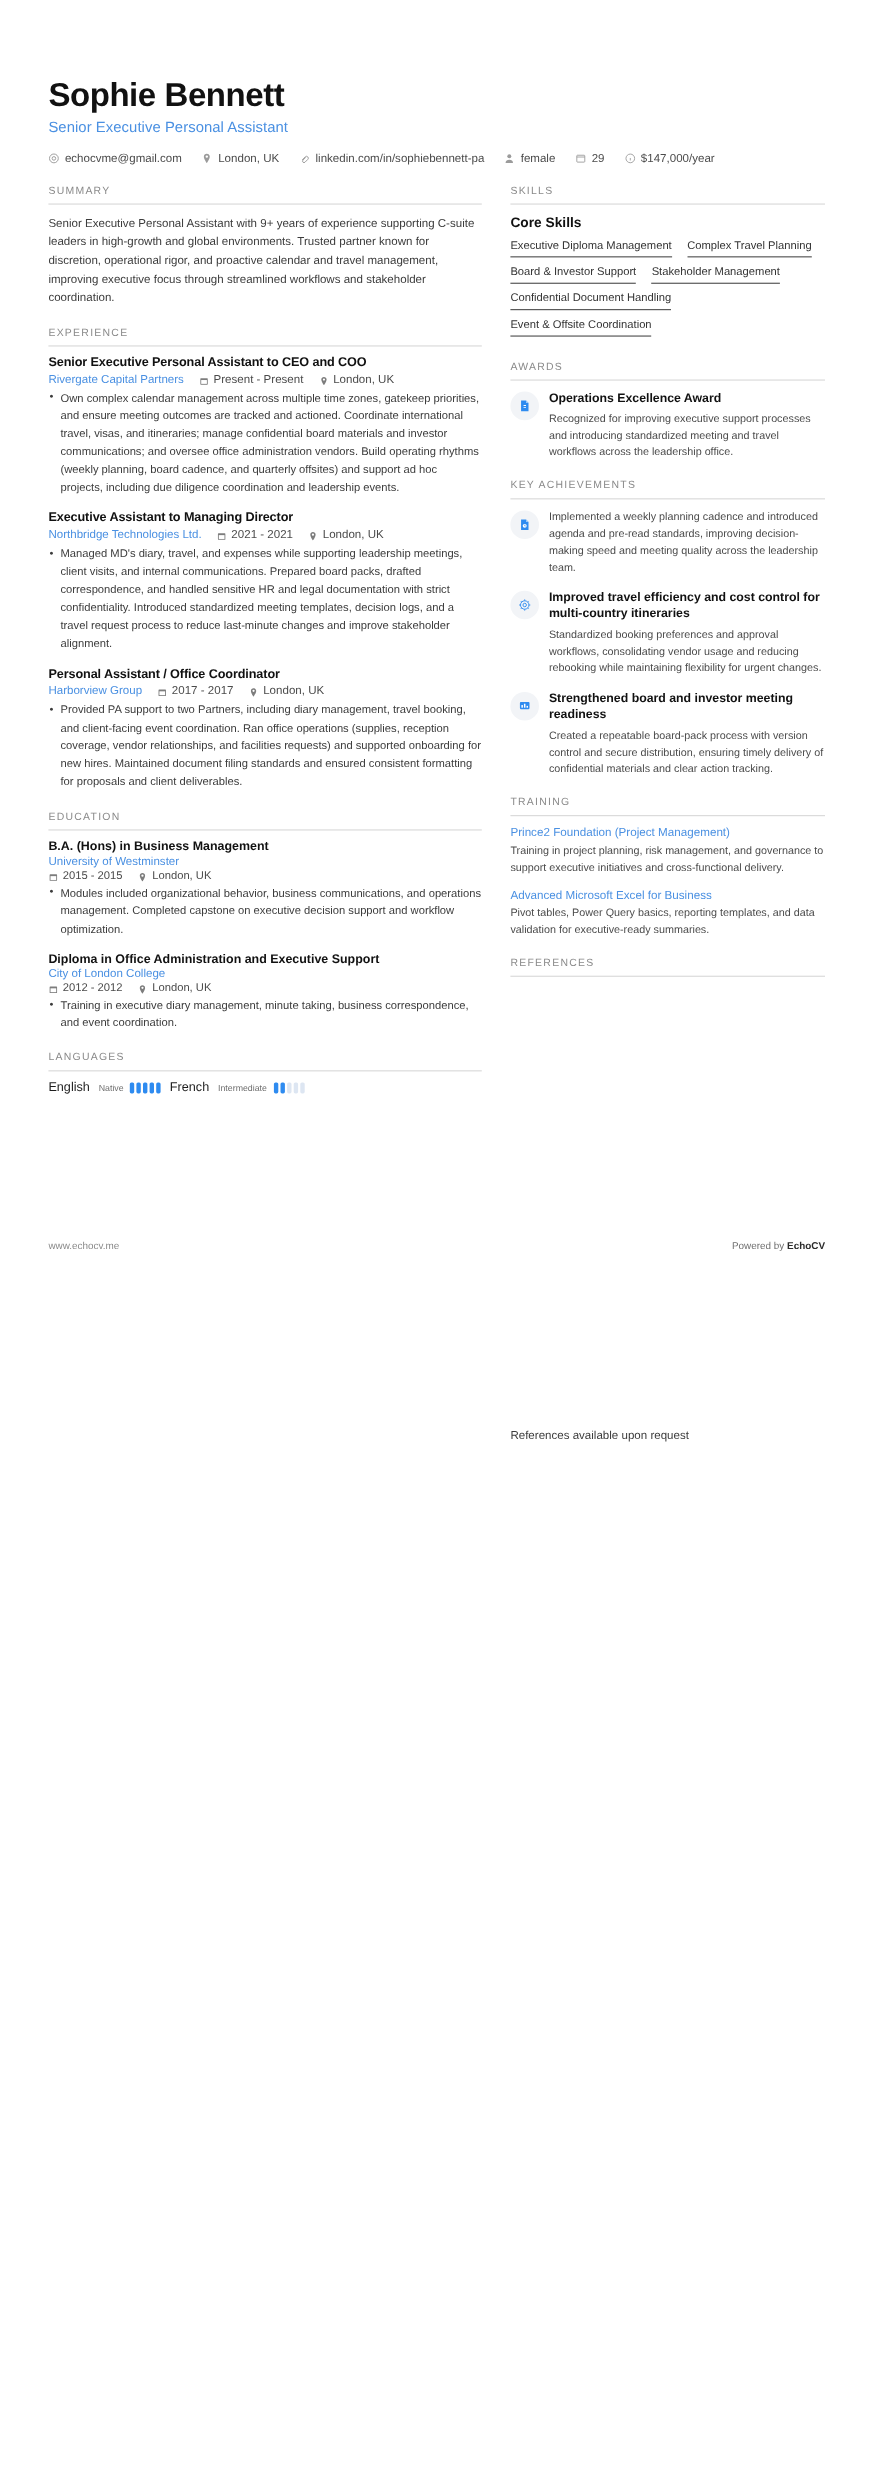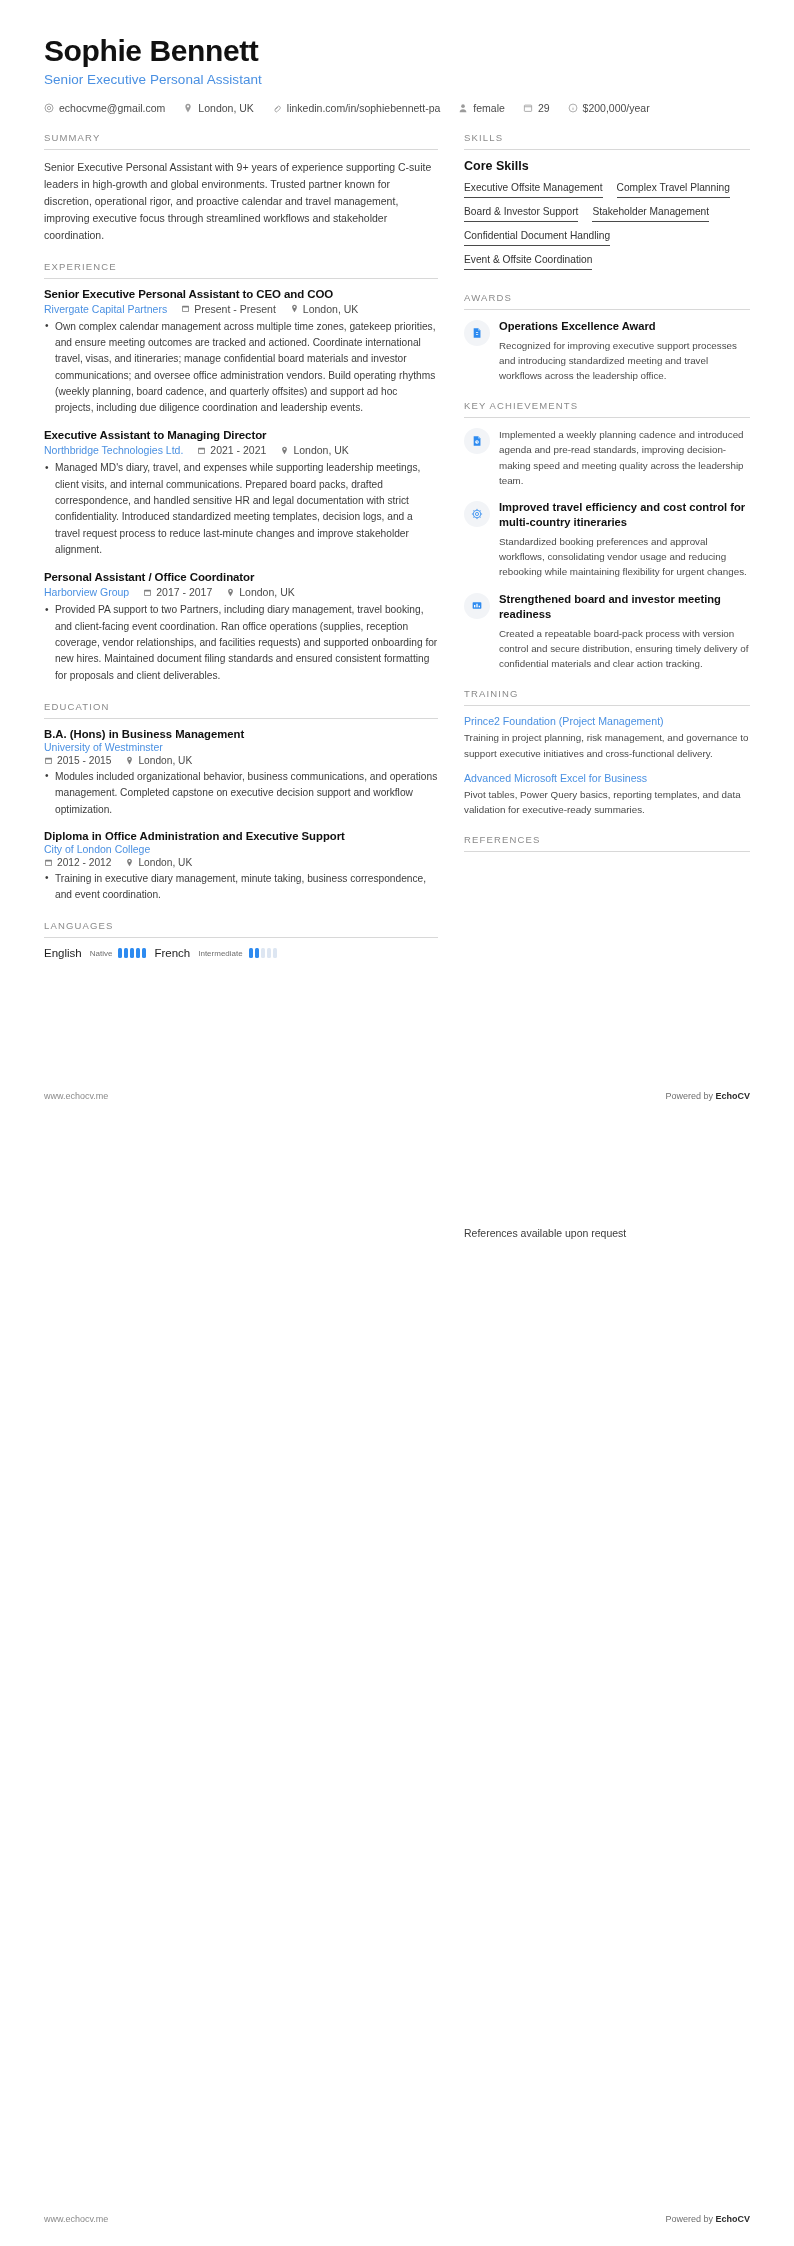--- a/index.html
+++ b/index.html
@@ -8,20 +8,21 @@
     background: #ffffff;
     font-family: "Liberation Sans", sans-serif;
     color: #2c2c2c;
   }
   .page {
     position: relative;
     width: 794px;
     height: 1123px;
     background: #ffffff;
     overflow: hidden;
+    margin-top: 36px;
   }
   .page-inner {
     padding: 34px 44px 0 44px;
   }
 
   
   .cv-name {
     font-size: 30px;
     font-weight: bold;
     letter-spacing: -0.4px;
@@ -87,21 +88,21 @@
   .job-meta {
     display: flex;
     align-items: center;
     gap: 0 14px;
     flex-wrap: wrap;
     font-size: 10.5px;
     color: #4b4b4b;
     margin-bottom: 4px;
   }
   .job-company { color: #4a90e2; }
-  .meta-chip { display: flex; align-items: center; gap: 4px; }
+  .meta-chip { display: flex; align-items: flex-end; gap: 4px; }
   .meta-chip .ci { width: 9px; height: 9px; color: #7d7d7d; flex: none; }
   .meta-chip .ci svg { display: block; width: 9px; height: 9px; }
   ul.bullets { list-style: none; }
   ul.bullets li {
     position: relative;
     padding-left: 11px;
     font-size: 10.2px;
     line-height: 1.6;
     color: #3c3c3c;
   }
@@ -246,21 +247,21 @@
           <span>29</span>
         </div>
 
         <div class="contact-item">
           <span class="ci">
             <svg viewBox="0 0 16 16" fill="none" stroke="currentColor" stroke-width="1.3">
               <circle cx="8" cy="8" r="6.3"></circle>
                 <path d="M8 5.2v.1M8 7.4v3.6"></path>
             </svg>
           </span>
-          <span>$200,000/year</span>
+          <span>$147,000/year</span>
         </div>
       </div>
     </div>
 
     <div class="columns">
 
       <div class="col-left">
 
         <div class="sec">
           <div class="sec-title">SUMMARY</div>
@@ -440,21 +441,21 @@
           </div>
         </div>
       </div>
 
       <div class="col-right">
 
         <div class="sec">
           <div class="sec-title">SKILLS</div>
           <div class="skills-group-title">Core Skills</div>
           <div class="skill-wrap">
-            <span class="skill-pill">Executive Offsite Management</span>
+            <span class="skill-pill">Executive Diploma Management</span>
             <span class="skill-pill">Complex Travel Planning</span>
             <span class="skill-pill">Board &amp; Investor Support</span>
             <span class="skill-pill">Stakeholder Management</span>
             <span class="skill-pill">Confidential Document Handling</span>
             <span class="skill-pill">Event &amp; Offsite Coordination</span>
           </div>
         </div>
 
         <div class="sec">
           <div class="sec-title">AWARDS</div>

